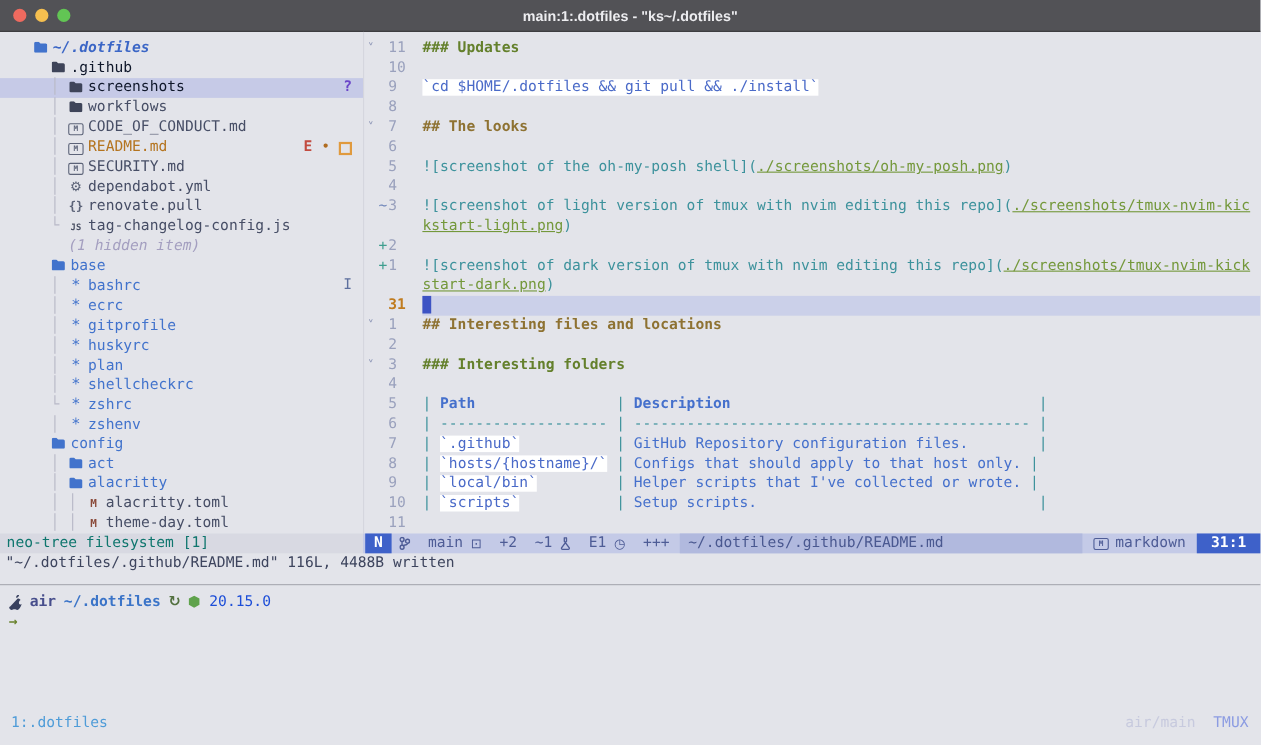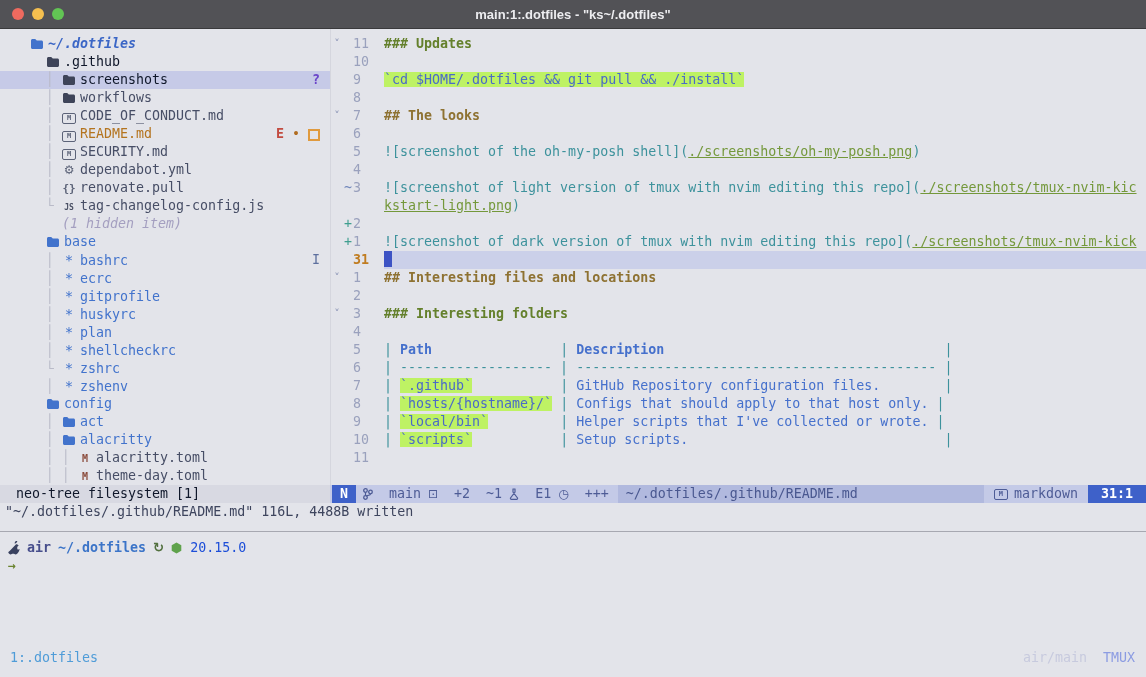--- a/index.html
+++ b/index.html
@@ -45,30 +45,30 @@
   .sign.add{color:#3f9e8f;}
   .sign.chg{color:#7288bb;}
   .num{width:24px;color:#9aa1bd;}
   .gut-gap{width:7px;}
   .etext{flex:1;}
   .ed-line.current .num{color:#c07c20;font-weight:bold;}
   .ed-line.current .etext{background:#cbd0e9;}
   .cursor{display:inline-block;width:8px;height:16px;background:#3d53c4;vertical-align:-3px;}
   .seg-body{color:#3d929c;}
   .seg-url{color:#74983b;text-decoration:underline;}
-  .seg-code{color:#4a6ac8;background:#bef264;}
+  .seg-code{color:#4a6ac8;background:#ffffff;}
   .seg-h2{color:#8e7232;font-weight:bold;}
   .seg-h3{color:#64802c;font-weight:bold;}
   .seg-tpunct{color:#3d929c;}
   .seg-th{color:#4570cc;font-weight:bold;}
   .seg-cell{color:#4570cc;}
   .seg-plain{color:#474e66;}
   
   .statusrow{position:absolute;top:456px;left:0;right:0;height:18px;display:flex;}
-  .nt-status{width:330px;background:#d8d9e2;color:#0f172a;line-height:18px;padding-left:16px;box-sizing:border-box;}
+  .nt-status{width:330px;background:#d8d9e2;color:#0f766e;line-height:18px;padding-left:6px;box-sizing:border-box;}
   .ed-status{flex:1;background:#c4cae7;color:#4e5c96;display:flex;align-items:center;line-height:18px;}
   .mode{background:#3e61c9;color:#fff;font-weight:bold;width:24px;text-align:center;margin-left:2px;height:18px;}
   .sl-item{margin-left:7px;display:inline-flex;align-items:center;gap:16px;}
   .sl-ico{font-family:"DejaVu Sans",sans-serif;font-size:12px;}
   .path-seg{flex:1;background:#b1b9de;color:#4a5890;padding:0 8px;margin-left:9px;height:18px;}
   .ft-seg{display:flex;align-items:center;gap:6px;padding:0 10px;}
   .ftbadge{display:inline-block;width:12px;height:9px;border:1px solid #4e5c96;border-radius:2px;color:#4e5c96;font-size:7px;line-height:9px;text-align:center;font-weight:bold;}
   .pos{background:#3e61c9;color:#fff;font-weight:bold;padding:0 13px;height:18px;line-height:18px;}
   
   .msgline{position:absolute;top:474px;left:0;height:18px;line-height:18px;color:#3e455e;padding-left:5px;}
@@ -149,20 +149,21 @@
       <div class="ed-line"><span class="fold"></span><span class="sign"></span><span class="num">9</span><span class="gut-gap"></span><span class="etext"><span class="seg-code">`cd $HOME/.dotfiles &amp;&amp; git pull &amp;&amp; ./install`</span></span></div>
       <div class="ed-line"><span class="fold"></span><span class="sign"></span><span class="num">8</span><span class="gut-gap"></span><span class="etext"></span></div>
       <div class="ed-line"><span class="fold">˅</span><span class="sign"></span><span class="num">7</span><span class="gut-gap"></span><span class="etext"><span class="seg-h2">## The looks</span></span></div>
       <div class="ed-line"><span class="fold"></span><span class="sign"></span><span class="num">6</span><span class="gut-gap"></span><span class="etext"></span></div>
       <div class="ed-line"><span class="fold"></span><span class="sign"></span><span class="num">5</span><span class="gut-gap"></span><span class="etext"><span class="seg-body">![screenshot of the oh-my-posh shell](</span><span class="seg-url">./screenshots/oh-my-posh.png</span><span class="seg-body">)</span></span></div>
       <div class="ed-line"><span class="fold"></span><span class="sign"></span><span class="num">4</span><span class="gut-gap"></span><span class="etext"></span></div>
       <div class="ed-line"><span class="fold"></span><span class="sign chg">~</span><span class="num">3</span><span class="gut-gap"></span><span class="etext"><span class="seg-body">![screenshot of light version of tmux with nvim editing this repo](</span><span class="seg-url">./screenshots/tmux-nvim-kic</span></span></div>
       <div class="ed-line"><span class="fold"></span><span class="sign"></span><span class="num"></span><span class="gut-gap"></span><span class="etext"><span class="seg-url">kstart-light.png</span><span class="seg-body">)</span></span></div>
       <div class="ed-line"><span class="fold"></span><span class="sign add">+</span><span class="num">2</span><span class="gut-gap"></span><span class="etext"></span></div>
       <div class="ed-line"><span class="fold"></span><span class="sign add">+</span><span class="num">1</span><span class="gut-gap"></span><span class="etext"><span class="seg-body">![screenshot of dark version of tmux with nvim editing this repo](</span><span class="seg-url">./screenshots/tmux-nvim-kick</span></span></div>
+      <div class="ed-line"><span class="fold"></span><span class="sign"></span><span class="num"></span><span class="gut-gap"></span><span class="etext"><span class="seg-url">start-dark.png</span><span class="seg-body">)</span></span></div>
       <div class="ed-line current"><span class="fold"></span><span class="sign"></span><span class="num">31</span><span class="gut-gap"></span><span class="etext"><span class="cursor"></span></span></div>
       <div class="ed-line"><span class="fold">˅</span><span class="sign"></span><span class="num">1</span><span class="gut-gap"></span><span class="etext"><span class="seg-h2">## Interesting files and locations</span></span></div>
       <div class="ed-line"><span class="fold"></span><span class="sign"></span><span class="num">2</span><span class="gut-gap"></span><span class="etext"></span></div>
       <div class="ed-line"><span class="fold">˅</span><span class="sign"></span><span class="num">3</span><span class="gut-gap"></span><span class="etext"><span class="seg-h3">### Interesting folders</span></span></div>
       <div class="ed-line"><span class="fold"></span><span class="sign"></span><span class="num">4</span><span class="gut-gap"></span><span class="etext"></span></div>
       <div class="ed-line"><span class="fold"></span><span class="sign"></span><span class="num">5</span><span class="gut-gap"></span><span class="etext"><span class="seg-tpunct">| </span><span class="seg-th">Path</span><span class="seg-plain">                </span><span class="seg-tpunct">| </span><span class="seg-th">Description</span><span class="seg-plain">                                   </span><span class="seg-tpunct">|</span></span></div>
       <div class="ed-line"><span class="fold"></span><span class="sign"></span><span class="num">6</span><span class="gut-gap"></span><span class="etext"><span class="seg-tpunct">| ------------------- | --------------------------------------------- |</span></span></div>
       <div class="ed-line"><span class="fold"></span><span class="sign"></span><span class="num">7</span><span class="gut-gap"></span><span class="etext"><span class="seg-tpunct">| </span><span class="seg-code">`.github`</span><span class="seg-plain">           </span><span class="seg-tpunct">| </span><span class="seg-cell">GitHub Repository configuration files.</span><span class="seg-plain">        </span><span class="seg-tpunct">|</span></span></div>
       <div class="ed-line"><span class="fold"></span><span class="sign"></span><span class="num">8</span><span class="gut-gap"></span><span class="etext"><span class="seg-tpunct">| </span><span class="seg-code">`hosts/{hostname}/`</span><span class="seg-plain"> </span><span class="seg-tpunct">| </span><span class="seg-cell">Configs that should apply to that host only.</span><span class="seg-plain"> </span><span class="seg-tpunct">|</span></span></div>
       <div class="ed-line"><span class="fold"></span><span class="sign"></span><span class="num">9</span><span class="gut-gap"></span><span class="etext"><span class="seg-tpunct">| </span><span class="seg-code">`local/bin`</span><span class="seg-plain">         </span><span class="seg-tpunct">| </span><span class="seg-cell">Helper scripts that I've collected or wrote.</span><span class="seg-plain"> </span><span class="seg-tpunct">|</span></span></div>

